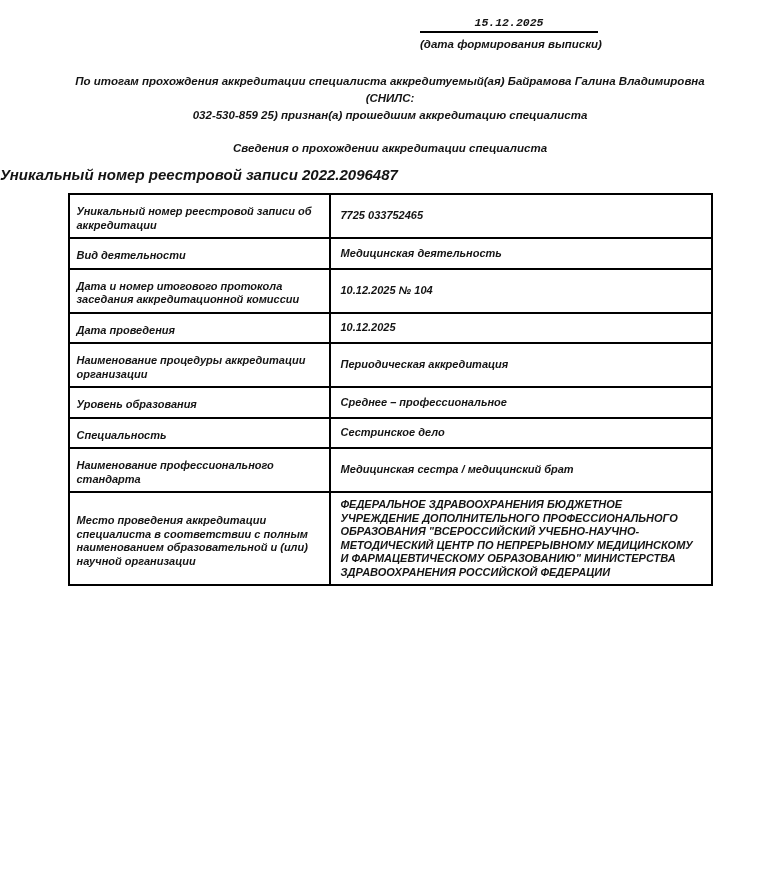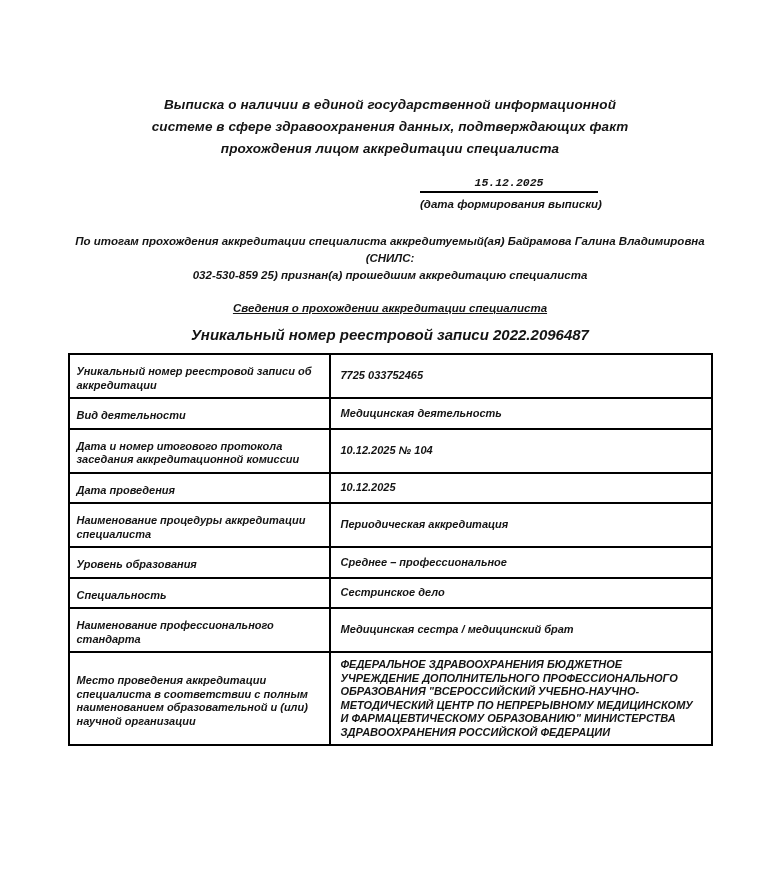--- a/index.html
+++ b/index.html
@@ -51,25 +51,23 @@
     width: 680px;
     text-align: center;
     font-size: 11.5px;
     line-height: 17px;
   }
   .section-heading {
     margin: 17px auto 0;
     text-align: center;
     font-size: 11.5px;
     line-height: 14px;
-    text-decoration: underline;
   }
   .registry-heading {
     margin: 11px auto 0;
-    text-align: center;
     font-size: 15px;
     line-height: 18px;
   }
   table.acc-table {
     width: 606px;
     margin: 9px auto 0;
     border-collapse: collapse;
     table-layout: fixed;
   }
   .acc-table td {
@@ -87,25 +85,20 @@
     width: 362px;
     padding: 5px 8px 5px 10px;
     border-radius: 8px;
   }
 </style>
 </head>
 <body>
 
 <div class="page">
 
-  <div class="doc-title">
-    <div>Выписка о наличии в единой государственной информационной</div>
-    <div>системе в сфере здравоохранения данных, подтверждающих факт</div>
-    <div>прохождения лицом аккредитации специалиста</div>
-  </div>
 
   <div class="date-block">
     <span class="date-value">15.12.2025</span>
     <span class="date-caption">(дата формирования выписки)</span>
   </div>
 
   <div class="intro">
     <div>По итогам прохождения аккредитации специалиста аккредитуемый(ая) Байрамова Галина Владимировна (СНИЛС:</div>
     <div>032-530-859 25) признан(а) прошедшим аккредитацию специалиста</div>
   </div>
@@ -126,21 +119,21 @@
       </tr>
       <tr>
         <td class="cell-label">Дата и номер итогового протокола заседания аккредитационной комиссии</td>
         <td class="cell-value">10.12.2025 № 104</td>
       </tr>
       <tr>
         <td class="cell-label">Дата проведения</td>
         <td class="cell-value">10.12.2025</td>
       </tr>
       <tr>
-        <td class="cell-label">Наименование процедуры аккредитации специалиста</td>
+        <td class="cell-label">Наименование процедуры аккредитации организации</td>
         <td class="cell-value">Периодическая аккредитация</td>
       </tr>
       <tr>
         <td class="cell-label">Уровень образования</td>
         <td class="cell-value">Среднее – профессиональное</td>
       </tr>
       <tr>
         <td class="cell-label">Специальность</td>
         <td class="cell-value">Сестринское дело</td>
       </tr>

